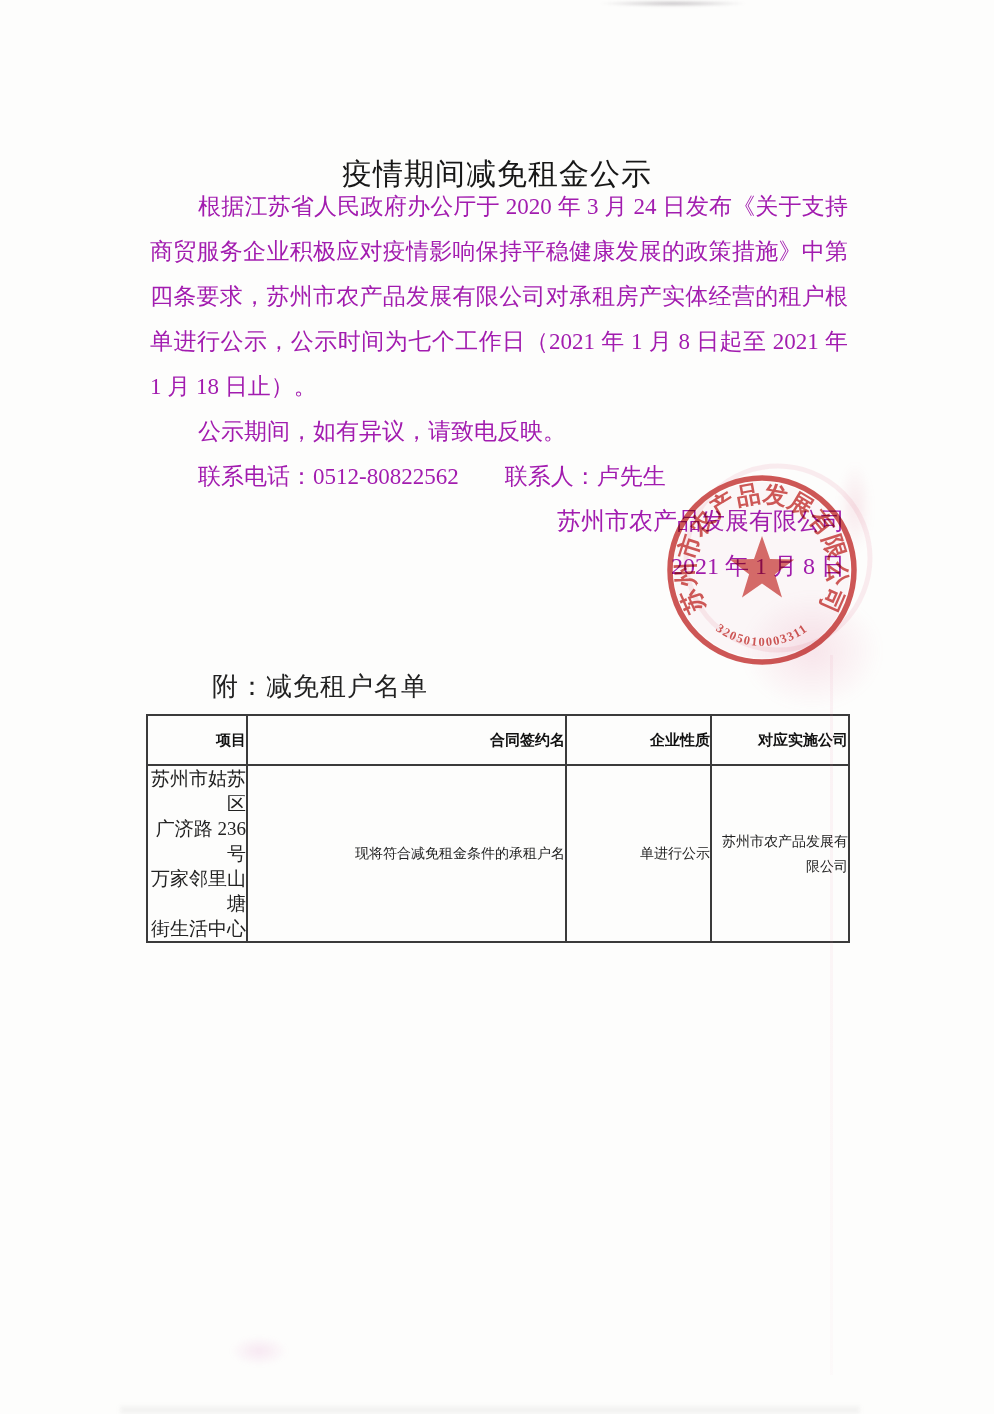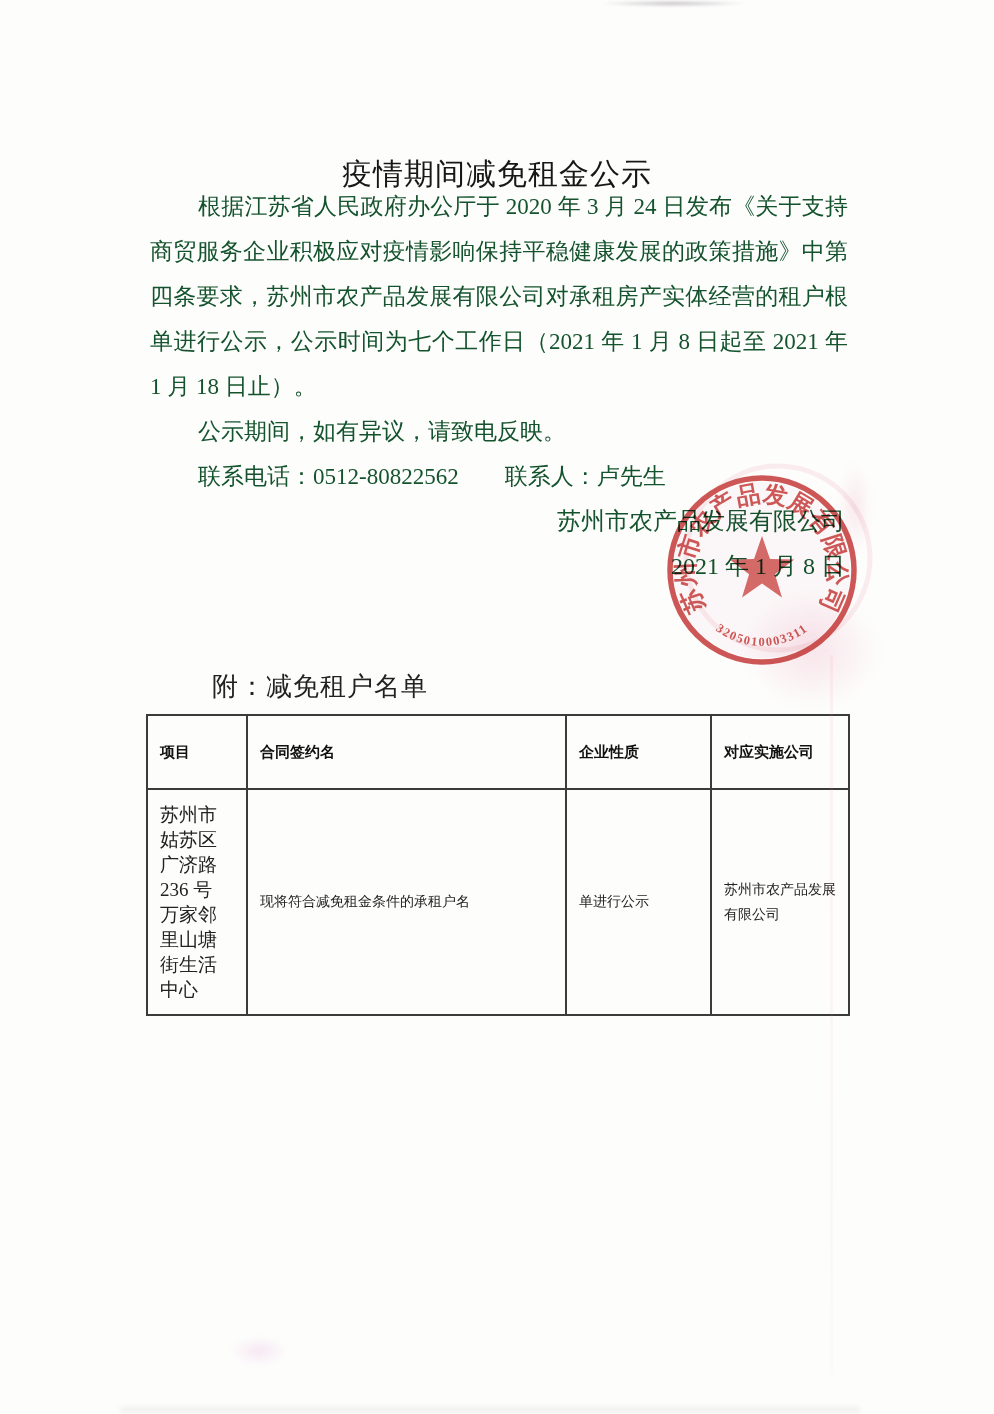--- a/index.html
+++ b/index.html
@@ -13,38 +13,38 @@
   }
   .page{position:absolute;inset:0;background:#fdfdfc;}
 
   .title{
     position:absolute;left:0;top:134px;width:994px;height:40px;
     line-height:40px;text-align:center;
     font-size:30px;font-weight:normal;letter-spacing:1px;color:#171717;
   }
 
   .para{position:absolute;left:150px;top:184px;width:698px;}
-  .pline{height:45px;line-height:45px;font-size:23px;white-space:nowrap;color:#14532d;}
+  .pline{height:45px;line-height:45px;font-size:23px;white-space:nowrap;color:#a21caf;}
   .just{text-align:justify;text-align-last:justify;white-space:normal;}
   .ind{text-indent:48px;}
   .rline{text-align:right;font-size:24px;white-space:normal;padding-right:3px;}
 
   .attach{
     position:absolute;left:212px;top:664px;height:32px;line-height:32px;
     font-size:26px;color:#222;letter-spacing:1px;margin-top:7px;
   }
 
   table.roster{
     position:absolute;left:146px;top:714px;
     border-collapse:collapse;table-layout:fixed;
     width:702px;
   }
   table.roster th, table.roster td{
     border:2px solid #3b3b3b;
-    padding:12px;vertical-align:middle;text-align:left;
+    padding:0;vertical-align:middle;text-align:right;
     font-family:"Liberation Serif","DejaVu Serif",serif;
   }
   table.roster th{height:48px;font-size:15px;font-weight:bold;color:#111;}
   table.roster td{height:110px;font-size:14px;color:#222;}
   .c1{width:100px;} .c2{width:319px;} .c3{width:145px;} .c4{width:138px;}
   .addr div{line-height:25px;font-size:19px;}
   .wrapcell{line-height:25px;padding:0 6px;}
 
   
   .seal{

